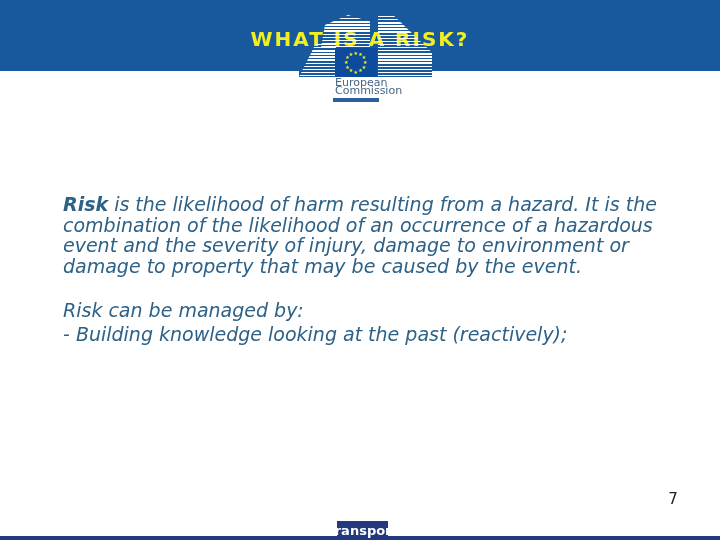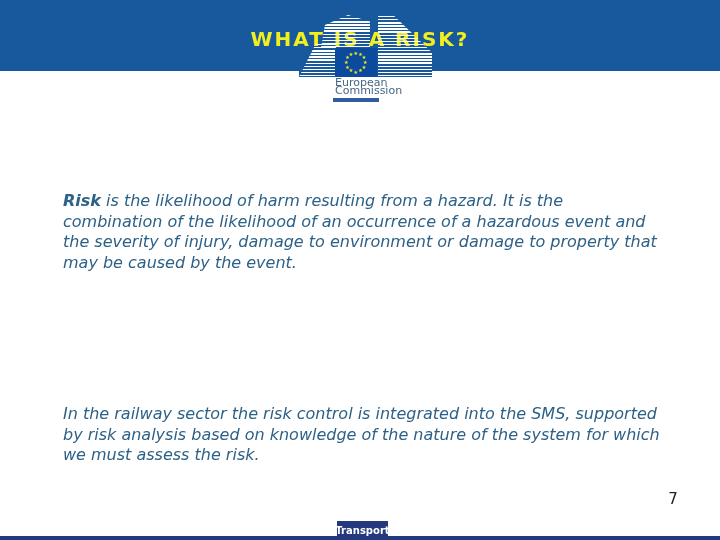--- a/index.html
+++ b/index.html
@@ -23,31 +23,31 @@
   .bld-left{left:299px;top:44px;width:37px;height:33px;clip-path:polygon(100% 0,45% 0,0 100%,100% 100%);}
   .bld-center{left:321px;top:15px;width:49px;height:33px;clip-path:polygon(0 100%,8% 30%,55% 0,100% 20%,100% 100%);}
   .bld-right{left:378px;top:16px;width:54px;height:61px;clip-path:polygon(0 0,30% 0,100% 60%,100% 100%,0 100%);}
   .eu-flag{position:absolute;left:335px;top:48px;width:42px;height:29px;background:var(--flag-blue);z-index:5;}
   .star{position:absolute;font-size:5px;line-height:5px;color:var(--yellow);}
   .logo-text{position:absolute;left:335px;top:79px;z-index:5;font-size:11px;line-height:8px;color:var(--logo-text);}
   .logo-bar{position:absolute;left:333px;top:98px;width:46px;height:4px;background:var(--logo-bar);z-index:5;}
 
   
   .body-text{position:absolute;left:63px;width:602px;color:var(--body-text);
-    font-size:16px;line-height:20.5px;font-style:italic;}
+    font-size:19px;line-height:20.5px;font-style:italic;}
   .p1{top:175px;} .p2-intro{top:281px;} .p2-b1{top:305px;} .p2-b2{top:328px;} .p3{top:388px;}
   .lead{font-weight:bold;}
 
   
   .page-number{position:absolute;left:658px;top:490px;width:30px;text-align:center;
     font-size:15px;color:var(--page-num);}
   .bottom-bar{position:absolute;left:0;bottom:0;width:720px;height:4px;background:var(--navy);}
   .footer-badge{position:absolute;left:337px;top:521px;width:51px;height:19px;background:var(--navy);
     display:flex;align-items:center;justify-content:center;
-    color:#ffffff;font-size:10px;font-weight:bold;}
+    color:#ffffff;font-size:13px;font-weight:bold;}
 </style>
 </head>
 <body>
 
 <div class="slide">
 
   <div class="header-bar"></div>
   <div class="slide-title">WHAT IS A RISK?</div>
 
   <div class="logo-notch"></div>
@@ -69,20 +69,21 @@
       <span class="star" style="left: 13.75px; top: 3.77276px;">★</span>
     </div>
   <div class="logo-text">
     <div>European</div>
     <div>Commission</div>
   </div>
   <div class="logo-bar"></div>
 
   <p class="body-text p1"><span class="lead">Risk</span><span> is the likelihood of harm resulting from a hazard. It is the combination of the likelihood of an occurrence of a hazardous event and the severity of injury, damage to environment or damage to property that may be caused by the event.</span></p>
 
+  <p class="body-text p2-intro">Risk can be managed by:</p>
+  <p class="body-text p2-b1">- Building knowledge looking at the past (reactively);</p>
 
-  <p class="body-text p3">In the railway sector the risk control is integrated into the SMS, supported by risk analysis based on knowledge of the nature of the system for which we must assess the risk.</p>
 
   <div class="page-number">7</div>
   <div class="bottom-bar"></div>
   <div class="footer-badge">Transport</div>
 
 </div>
 
 </body></html>

